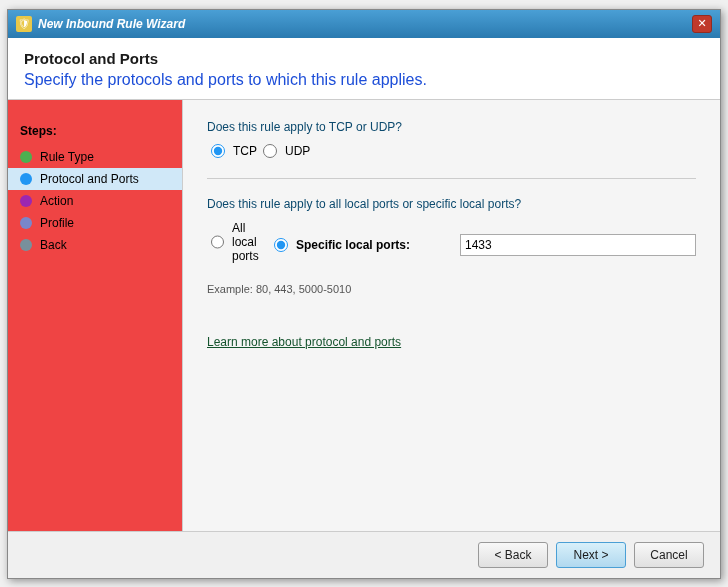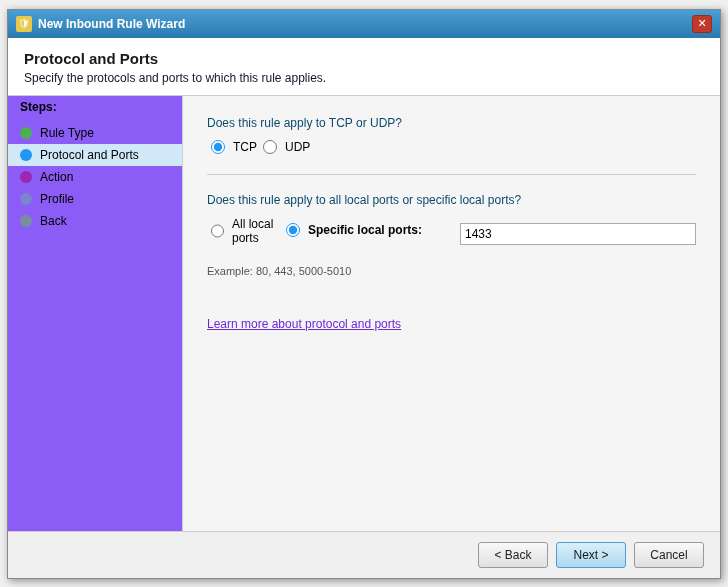--- a/index.html
+++ b/index.html
@@ -44,20 +44,21 @@
       background: #e8c84a;
       border-radius: 2px;
       display: flex;
       align-items: center;
       justify-content: center;
       font-size: 10px;
     }
     .title-text {
       font-size: 12px;
       font-weight: 600;
+      font-style: italic;
     }
     .close-btn {
       width: 20px;
       height: 18px;
       background: #c0392b;
       border: 1px solid #922b21;
       border-radius: 3px;
       color: white;
       display: flex;
       align-items: center;
@@ -77,33 +78,33 @@
       border-bottom: 1px solid #ccc;
       flex-shrink: 0;
     }
     .page-title {
       font-size: 15px;
       font-weight: 600;
       color: #1a1a1a;
       margin-bottom: 4px;
     }
     .page-subtitle {
-      font-size: 12px;
-      color: #0f172a;
+      font-size: 16px;
+      color: #1d4ed8;
     }
     .content-area {
       display: flex;
       flex: 1;
       overflow: hidden;
     }
     .sidebar {
       width: 175px;
-      background: #8b5cf6;
+      background: #ef4444;
       border-right: 1px solid #ccc;
-      padding: 4px 0;
+      padding: 24px 0;
       flex-shrink: 0;
     }
     .sidebar-title {
       font-weight: 700;
       padding: 0 12px 8px;
       font-size: 12px;
     }
     .sidebar-item {
       display: flex;
       align-items: center;
@@ -157,22 +158,22 @@
       accent-color: #2196F3;
       cursor: pointer;
     }
     .divider {
       height: 1px;
       background: #ccc;
       margin: 10px 0 18px;
     }
     .ports-row {
       display: flex;
-      align-items: flex-start;
-      gap: 12px;
+      align-items: center;
+      gap: 24px;
       margin-top: 6px;
     }
     .port-label {
       font-size: 12px;
       font-weight: 600;
       min-width: 140px;
     }
     .port-input {
       width: 236px;
       height: 22px;
@@ -181,21 +182,21 @@
       font-size: 12px;
       background: white;
       outline: none;
     }
     .example-text {
       font-size: 11px;
       color: #555;
       margin-top: 3px;
     }
     .learn-more {
-      color: #6d28d9;
+      color: #14532d;
       text-decoration: underline;
       cursor: pointer;
       font-size: 12px;
       margin-top: 40px;
       display: inline-block;
     }
     .footer {
       background: #f0f0f0;
       border-top: 1px solid #ccc;
       padding: 10px 16px;

